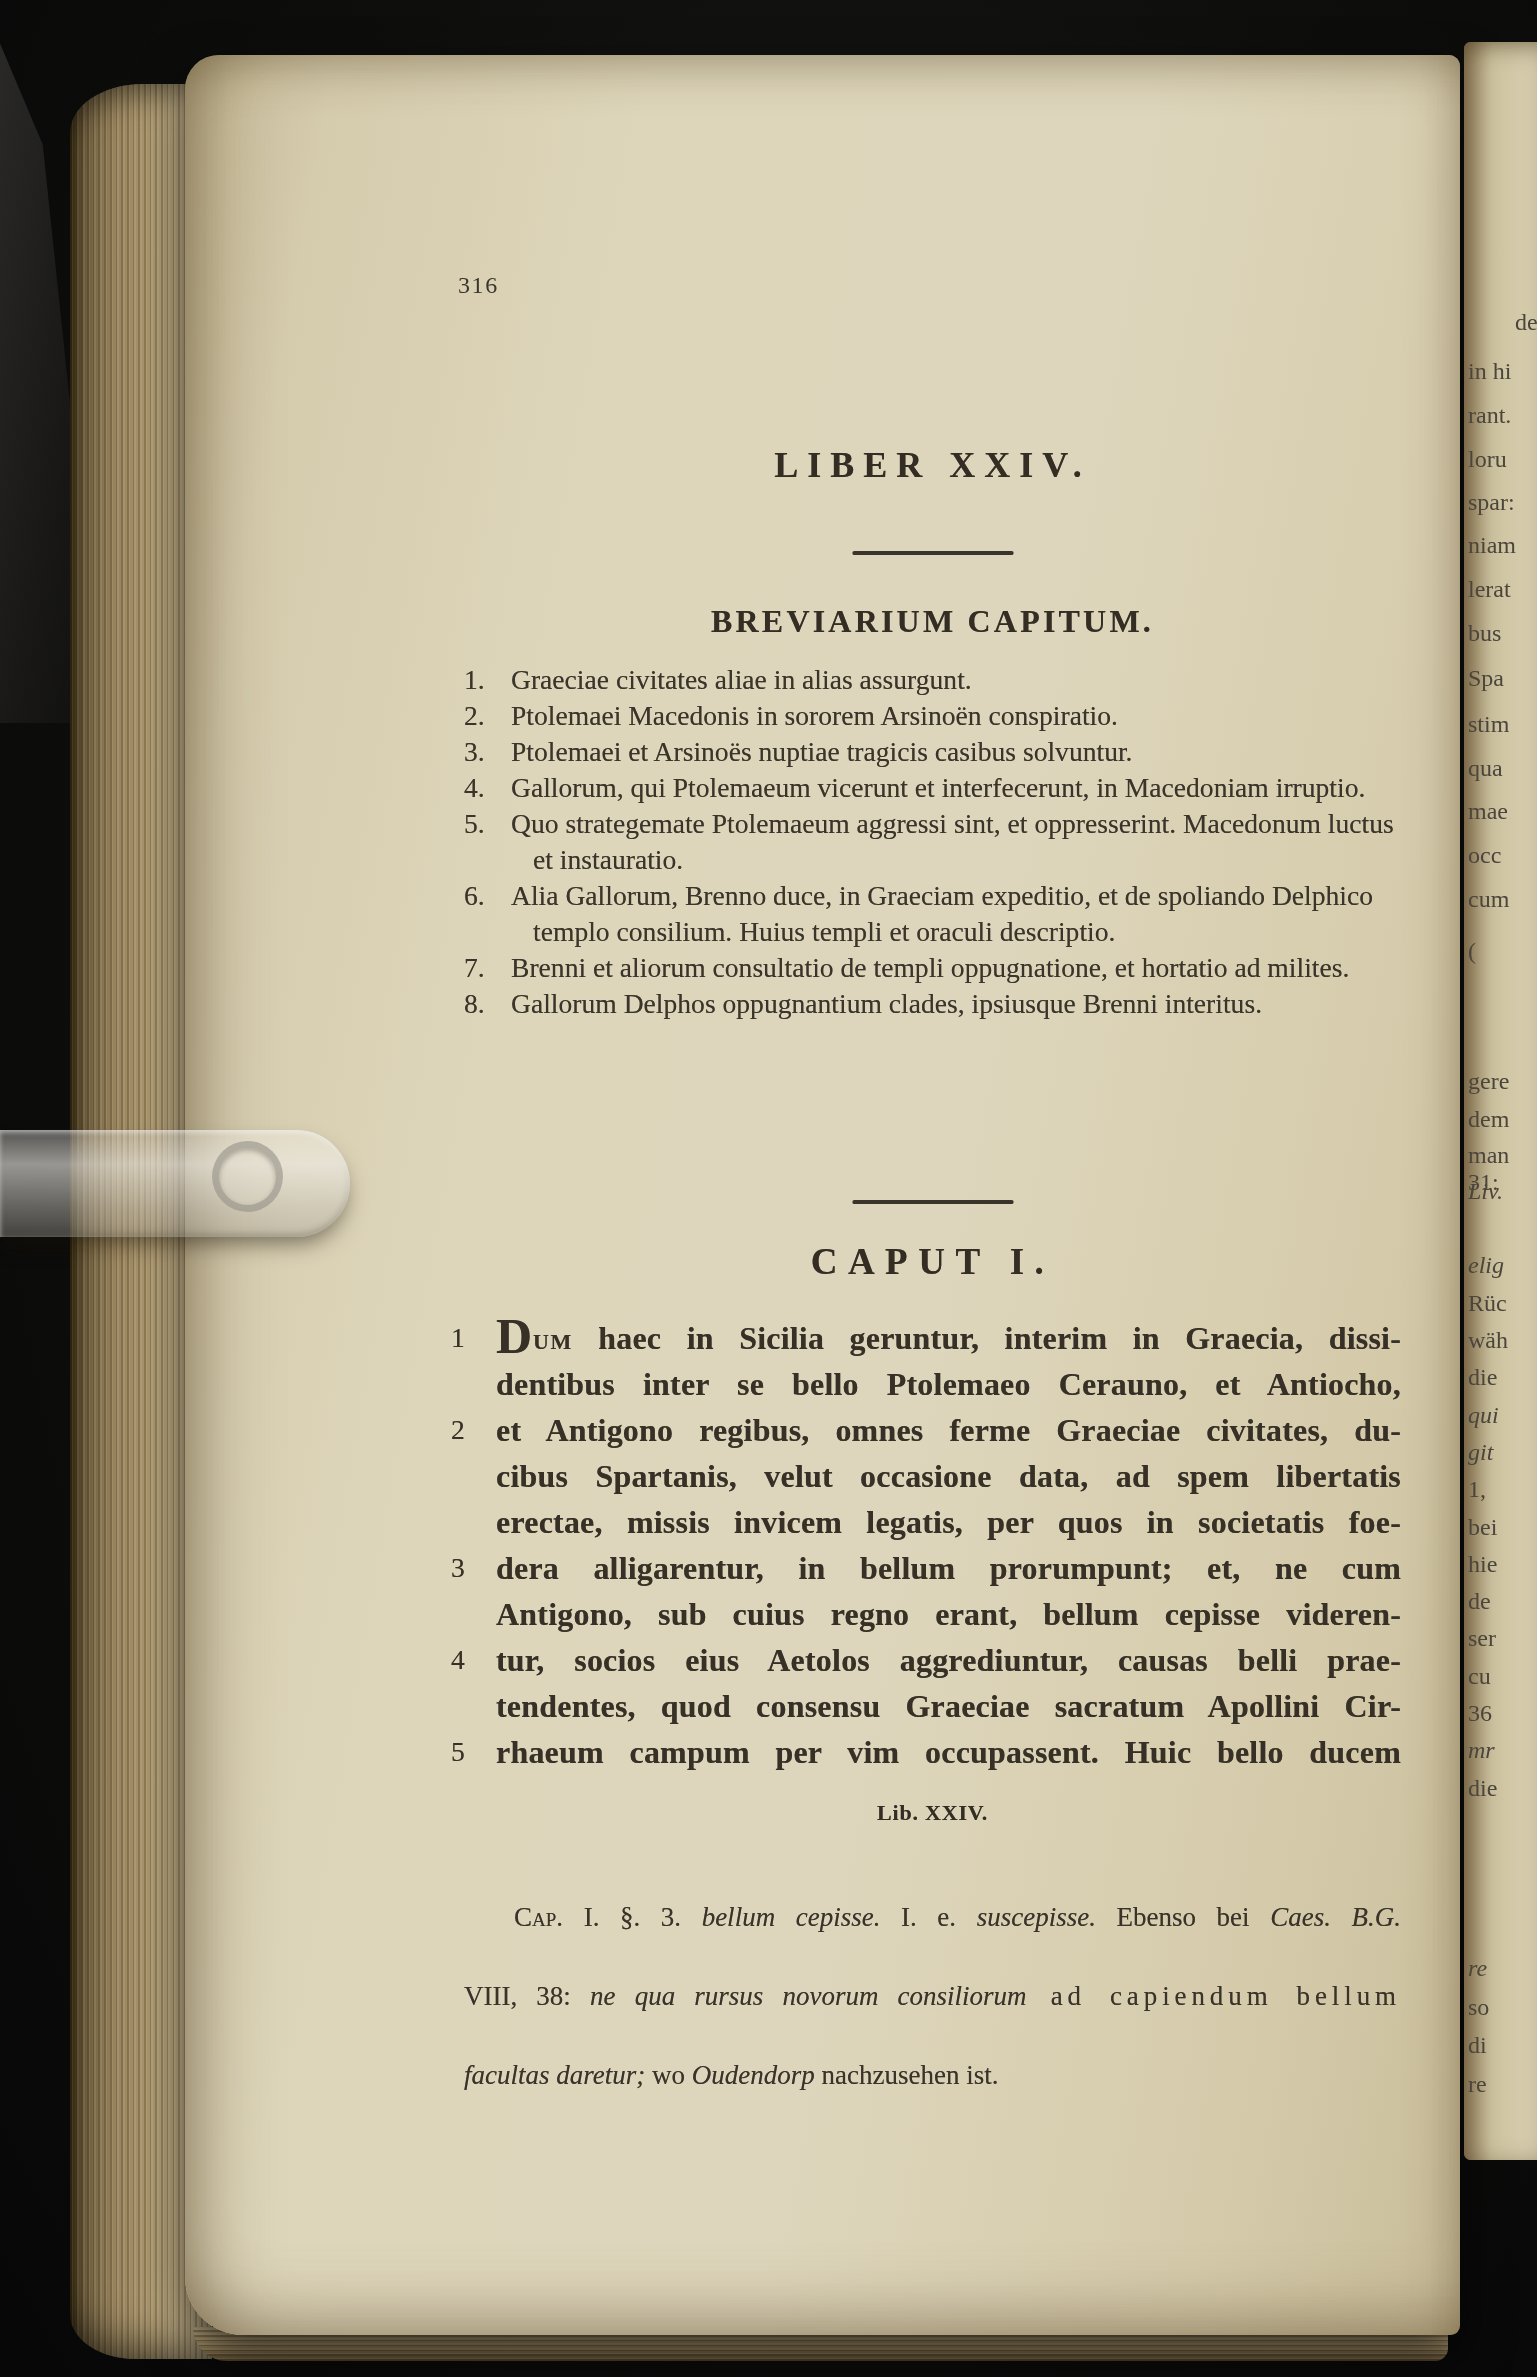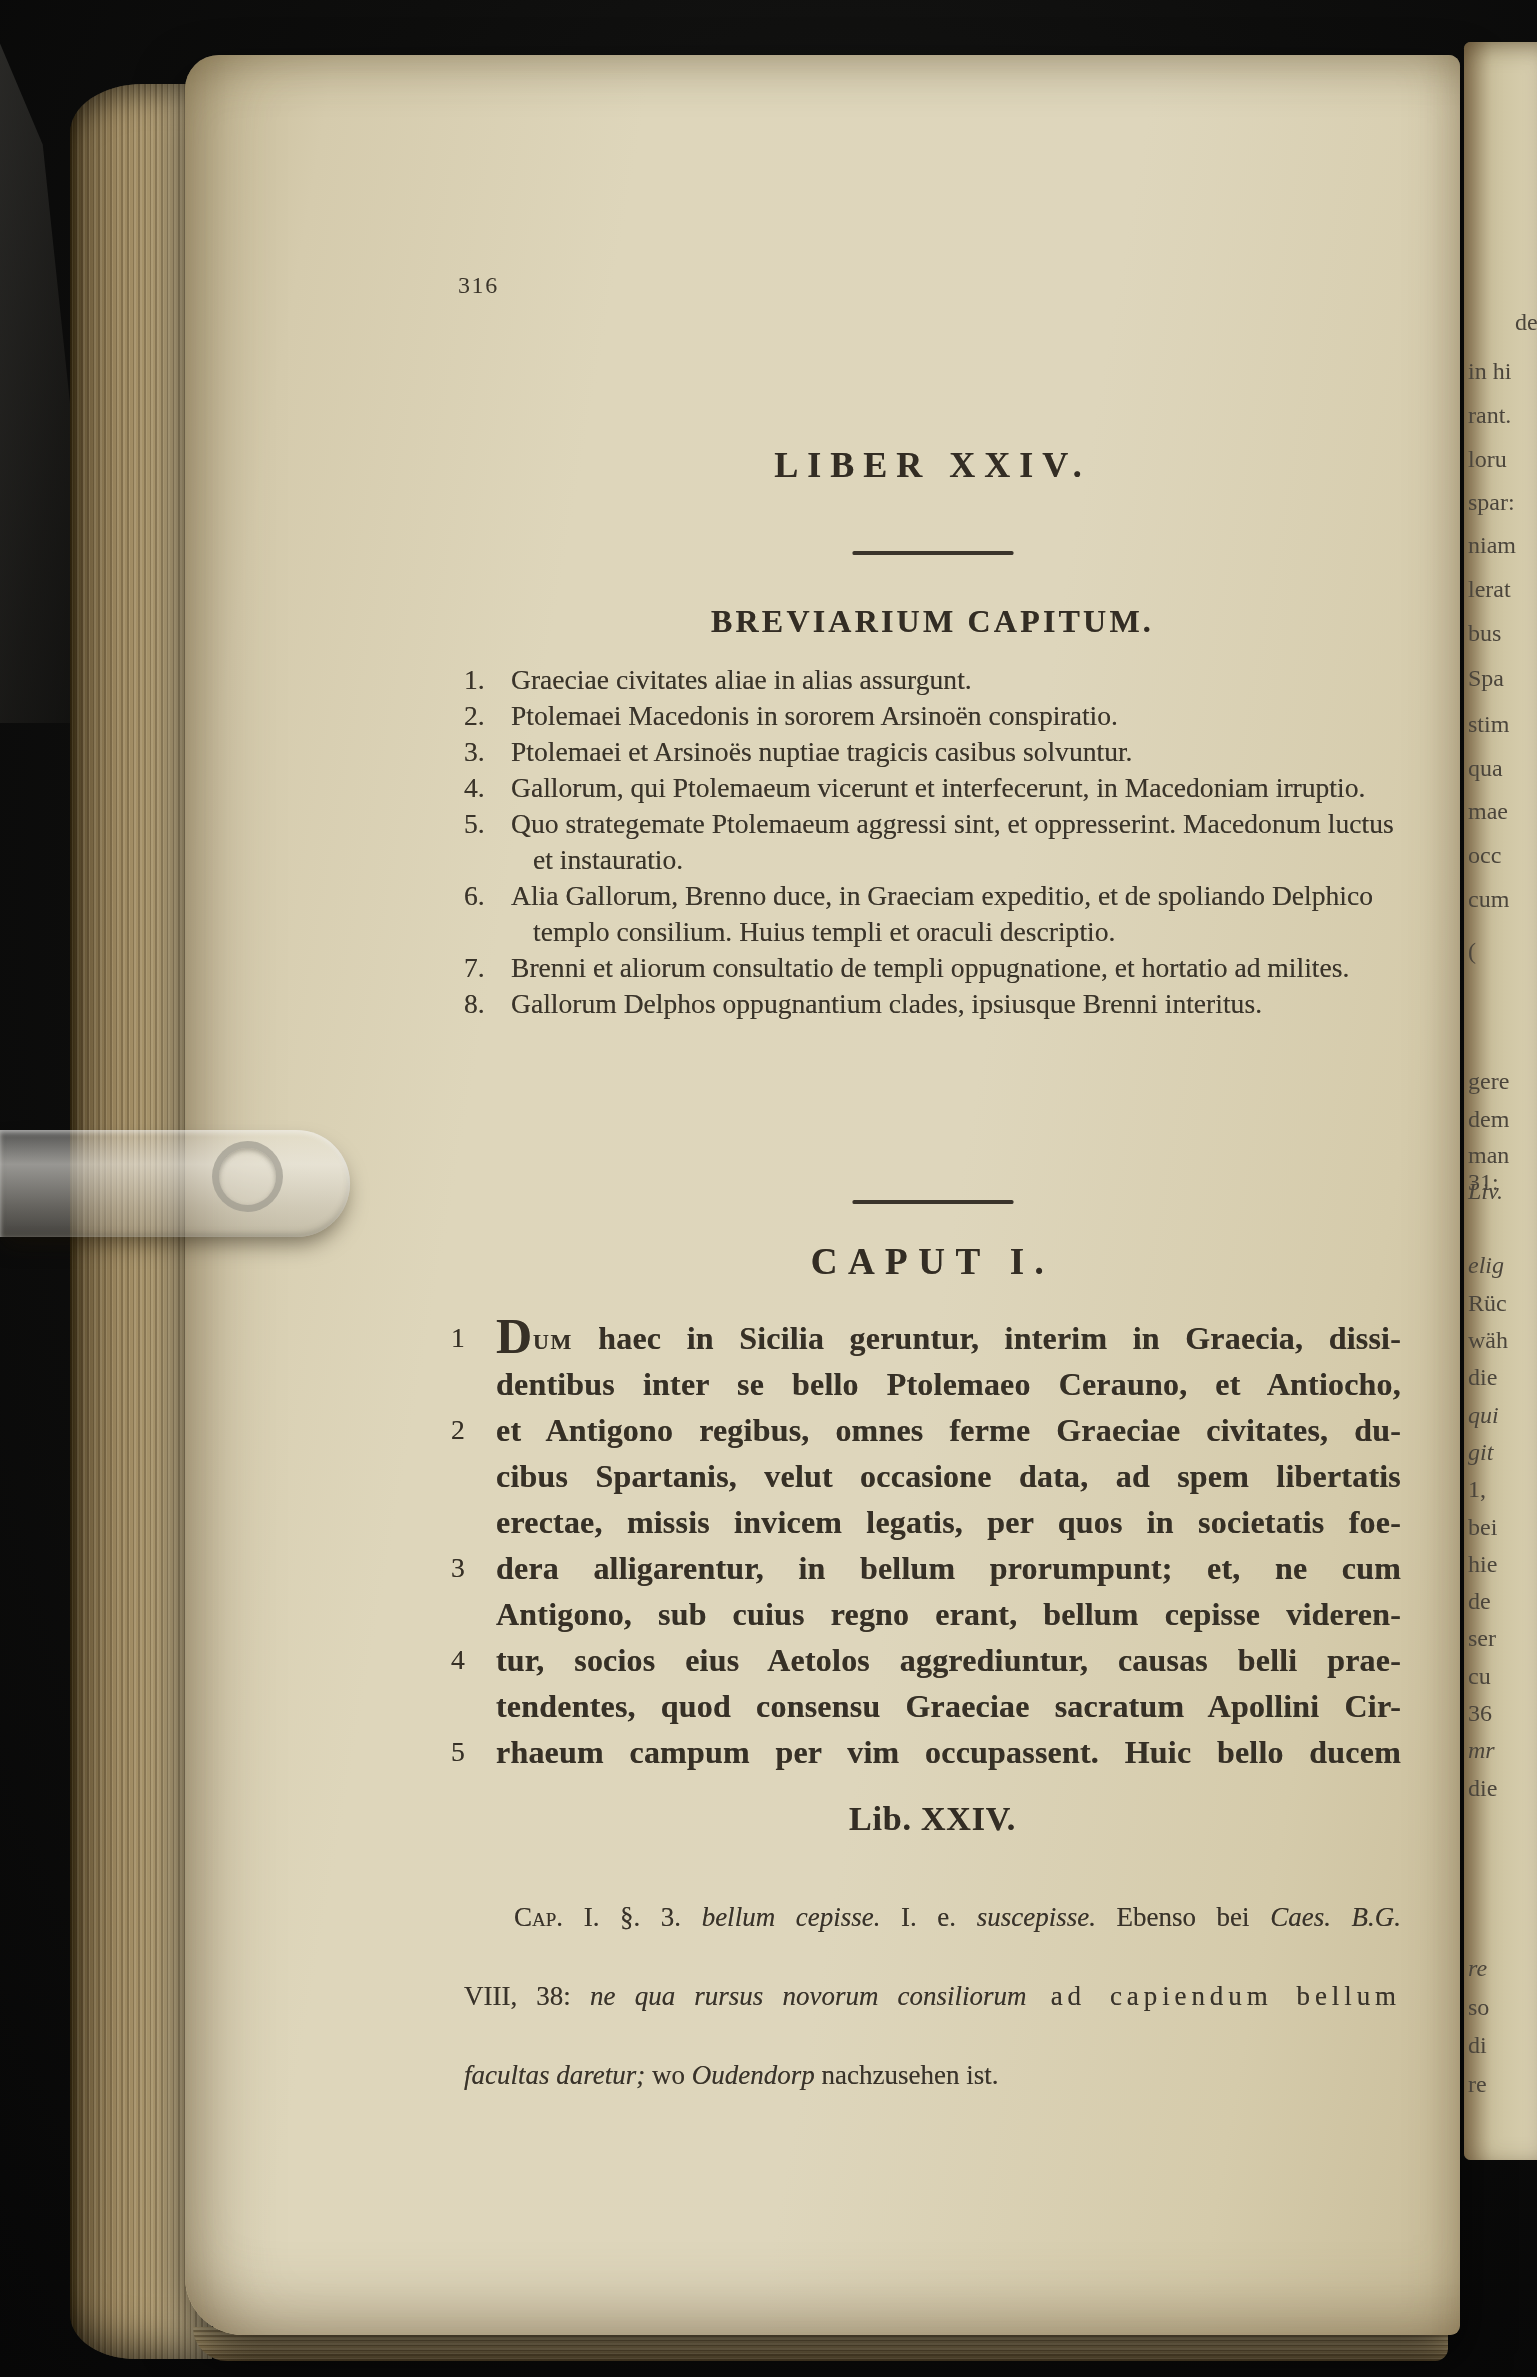--- a/index.html
+++ b/index.html
@@ -48,21 +48,21 @@
   .text-col{
     position:absolute; left:279px; top:0; width:937px; height:100%;
     text-shadow:0 0 0.6px rgba(58,52,42,.55);
   }
   .h{ position:absolute; width:100%; text-align:center; color:#332d24; font-weight:700; }
   .h-liber{ top:389px; font-size:36px; letter-spacing:9px; }
   .rule{ position:absolute; left:50%; transform:translateX(-50%); width:161px; height:4px; background:#3a342b; border-radius:1.6px; }
   #rule1{ top:496px; } #rule2{ top:1145px; }
   .h-brev{ top:548px; font-size:32px; letter-spacing:3.2px; }
   .h-caput{ top:1185px; font-size:37px; letter-spacing:10.5px; }
-  .h-fn{ top:1745px; font-size:34px; letter-spacing:0.8px; }
+  .h-fn{ top:1745px; font-size:22px; letter-spacing:0.8px; }
   
   .brev-list{ position:absolute; top:607px; left:0; width:100%; }
   .brev-item{ display:flex; font-size:27.6px; line-height:36px; color:#3a342a; }
   .brev-num{ flex:0 0 47px; }
   .brev-text{ flex:1; padding-left:22px; text-indent:-22px; }
   
   .para{ position:absolute; top:1260px; left:32px; width:905px; }
   .para-line{
     position:relative; font-size:32px; line-height:46px; font-weight:700;
     color:#363026; text-align:justify; text-align-last:justify; letter-spacing:0.2px;

